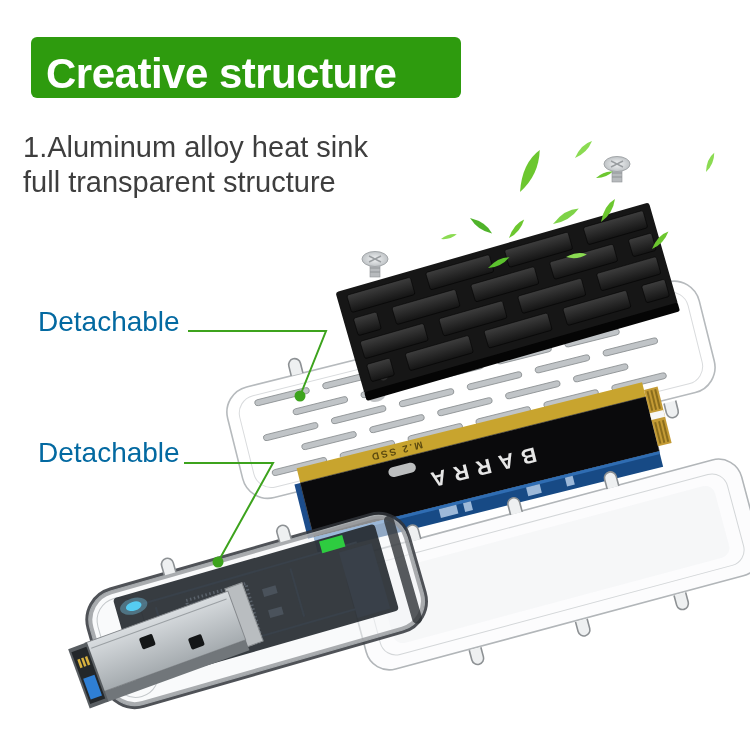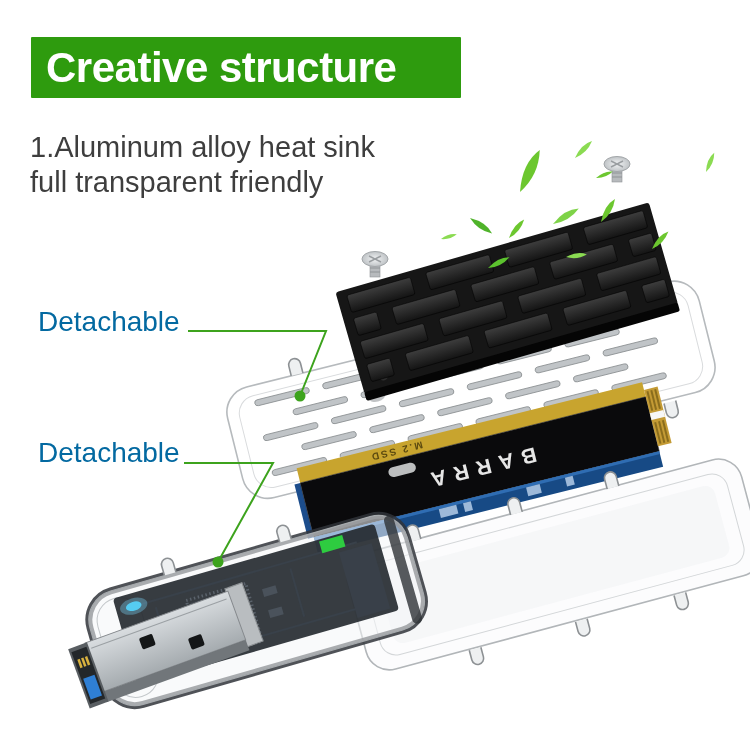--- a/index.html
+++ b/index.html
@@ -1,23 +1,23 @@
 <!DOCTYPE html>
 <html><head>
 <meta charset="utf-8">
 <style>
   html,body{margin:0;padding:0;background:#fff;}
   .stage{position:relative;width:750px;height:750px;background:#ffffff;overflow:hidden;
          font-family:"Liberation Sans",sans-serif;}
   .stage svg{position:absolute;left:0;top:0;}
   .banner{position:absolute;left:31px;top:37px;width:430px;height:61px;
-          background:#2e9b0e;border-radius:1px;display:flex;align-items:center;
+          background:#2e9b0e;border-radius:6px;display:flex;align-items:flex-end;
           padding-left:15px;box-sizing:border-box;}
   .banner span{color:#ffffff;font-size:42px;font-weight:700;letter-spacing:-0.5px;}
-  .features{position:absolute;left:30px;top:130px;font-size:29px;color:#3e3e3e;
+  .features{position:absolute;left:23px;top:130px;font-size:29px;color:#3e3e3e;
             line-height:1.22;font-weight:400;}
   .callout{position:absolute;left:38px;font-size:28px;color:#0369a1;line-height:1.17;}
   .callout.back{top:306px;}
   .callout.front{top:437px;}
 </style>
 </head>
 <body>
 
 <div class="stage">
 
@@ -224,21 +224,21 @@
     <circle cx="300" cy="396" r="5.5" fill="#3da31d"></circle>
     <circle cx="218" cy="562" r="5.5" fill="#3da31d"></circle>
   </svg>
 
   <div class="banner">
     <span>Creative structure</span>
   </div>
 
   <div class="features">
     <div>1.Aluminum alloy heat sink</div>
-    <div>full transparent friendly</div>
+    <div>full transparent structure</div>
   </div>
 
   <div class="callout back">
     <div>Detachable</div>
   </div>
 
   <div class="callout front">
     <div>Detachable</div>
   </div>
 

